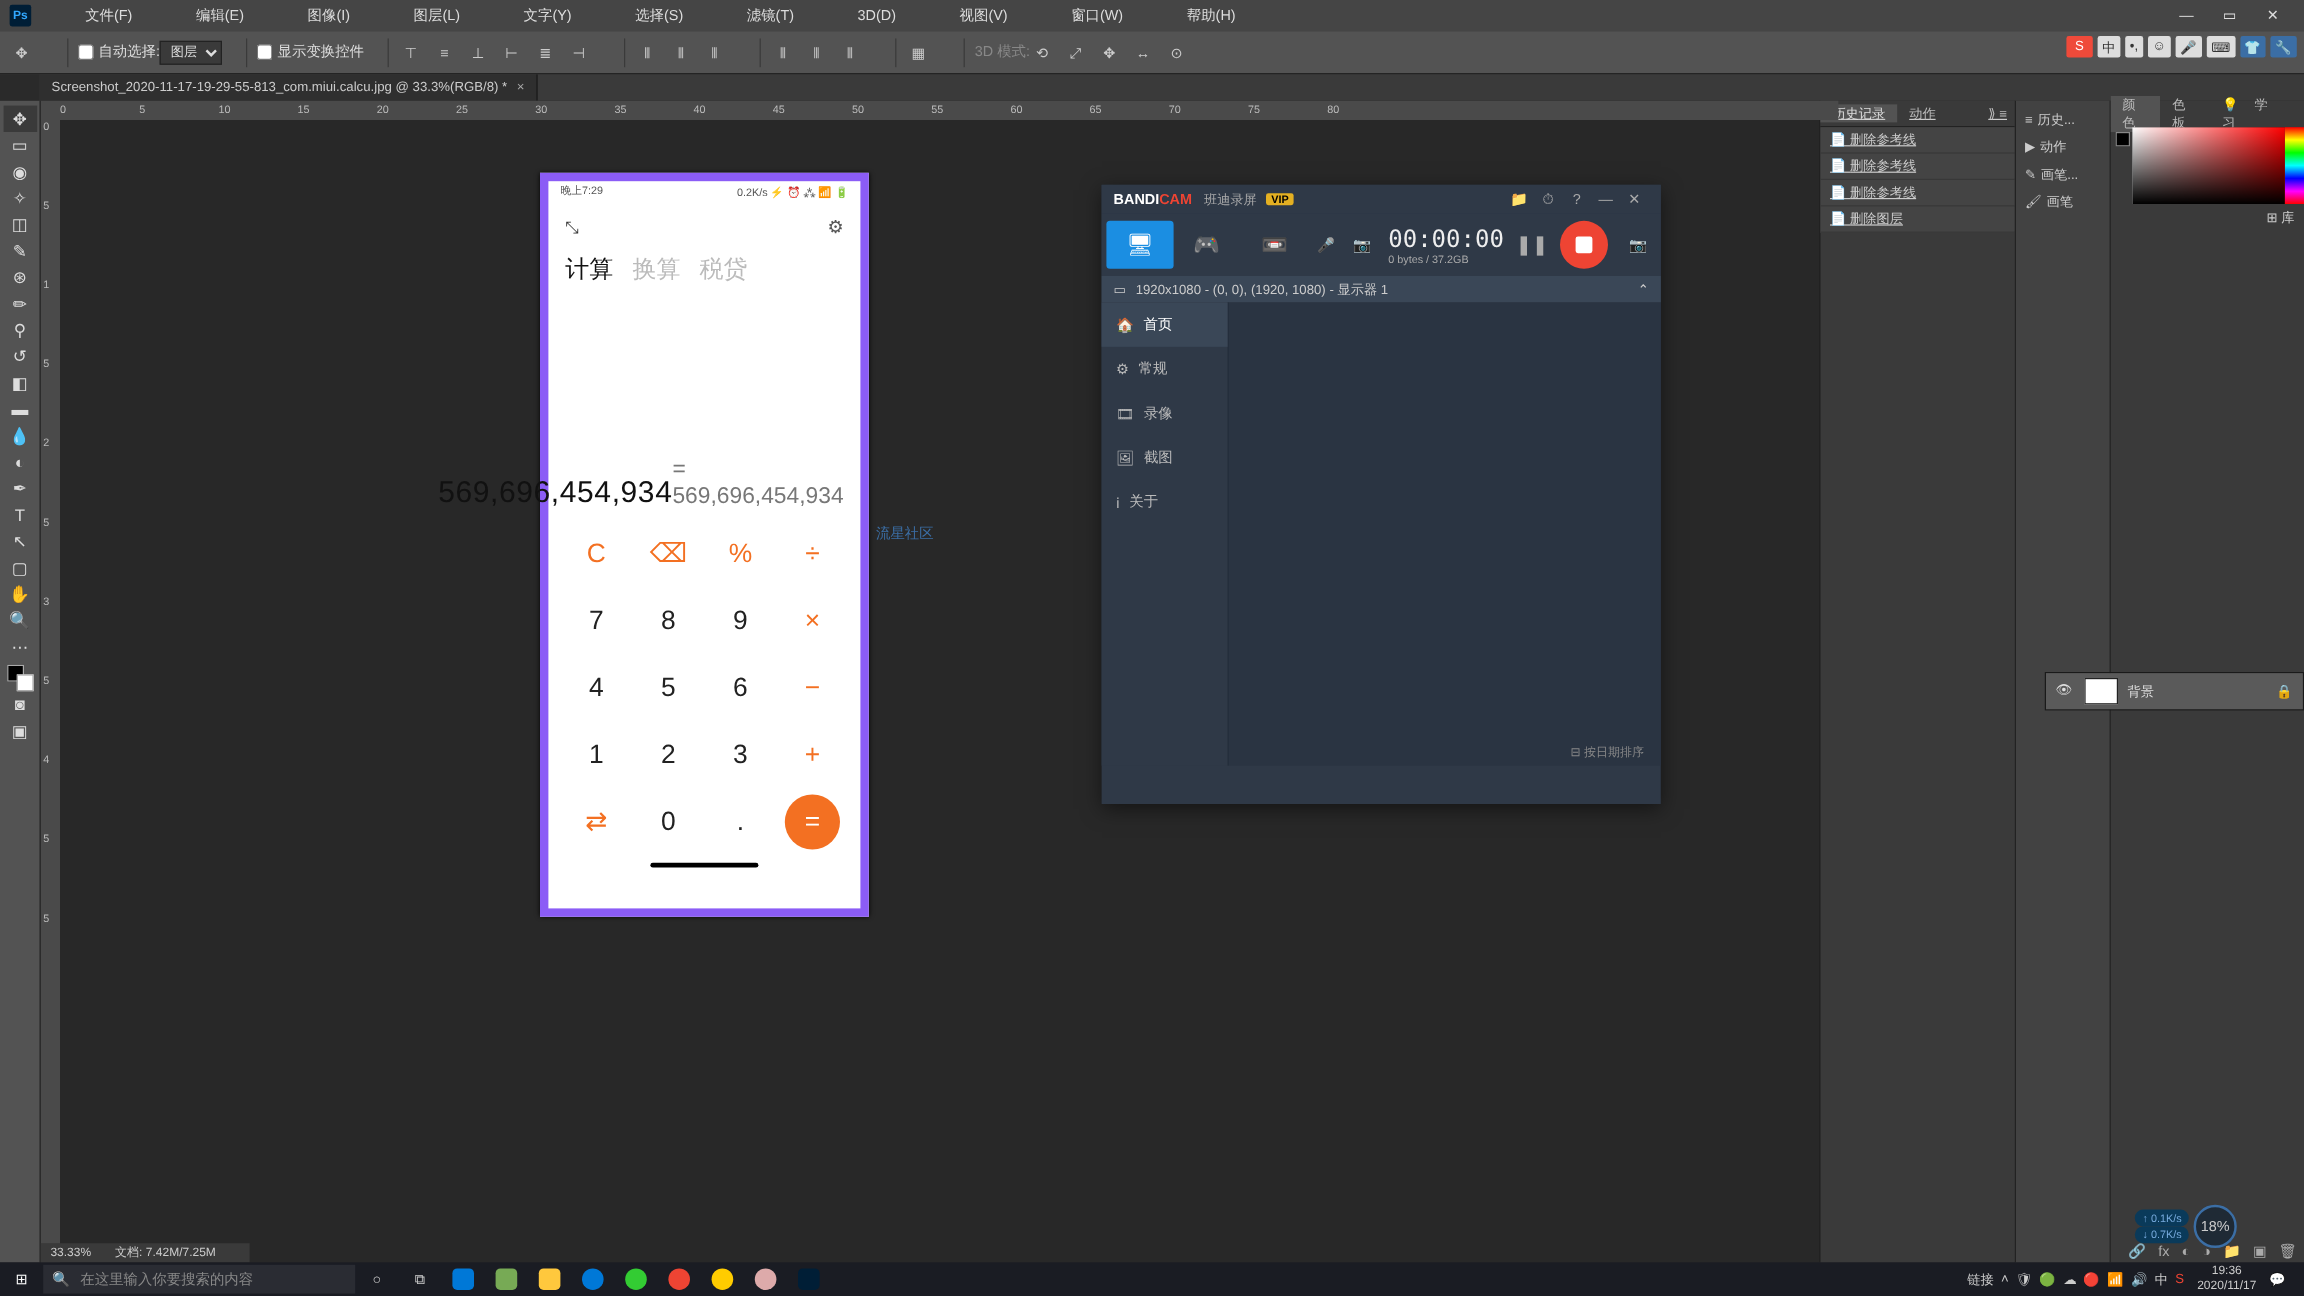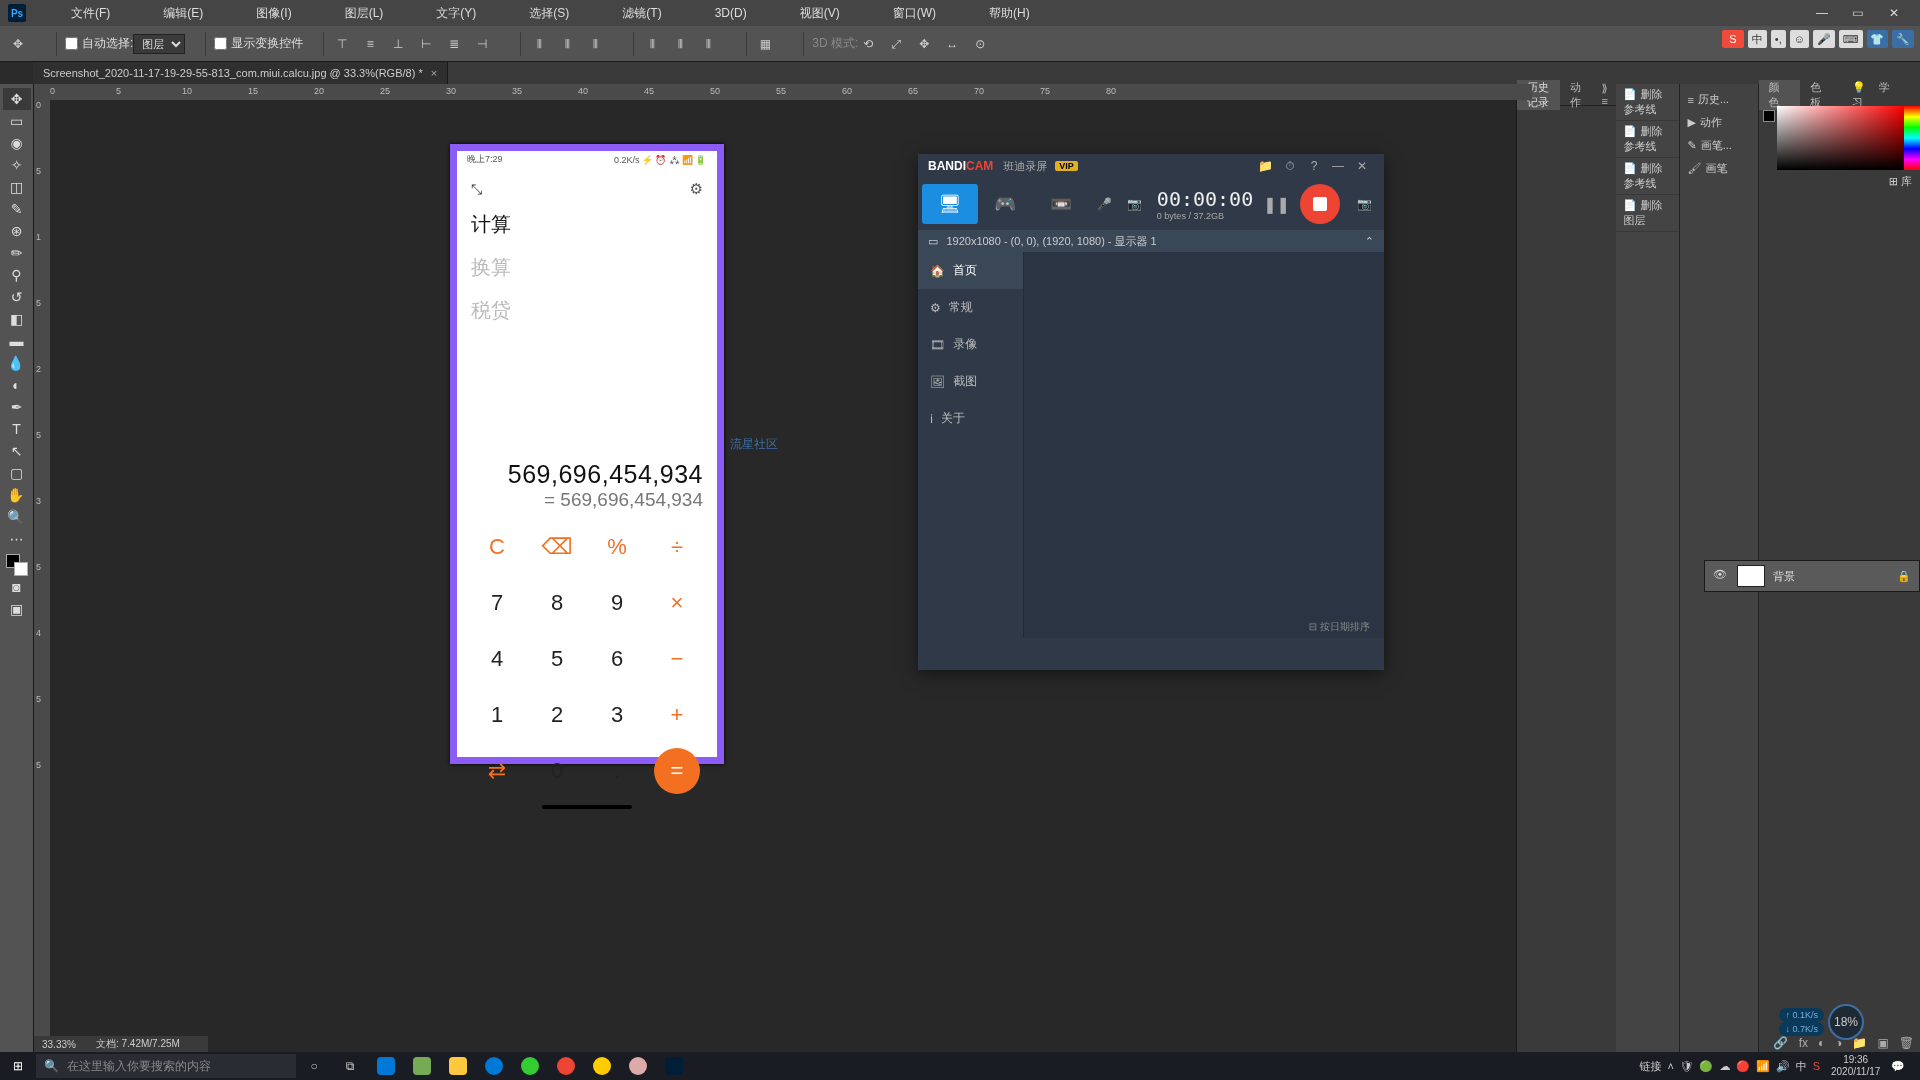--- a/index.html
+++ b/index.html
@@ -39,23 +39,23 @@
 .ruler-v div{height:66px;padding-left:2px;}
 .ruler-h{height:16px;width:100%;background:#4a4a4a;color:#bbb;font-size:9px;display:flex;position:absolute;top:0;left:16px;}
 .ruler-h div{width:66px;padding-top:2px;}
 .canvas-inner{flex:1;margin-top:16px;background:#282828;position:relative;}
 
 .phone{position:absolute;left:400px;top:44px;width:274px;height:620px;background:#fff;border:7px solid #8b5cf6;box-shadow:0 0 4px #000;}
 .phone .statusbar{height:16px;display:flex;justify-content:space-between;align-items:center;padding:0 10px;font-size:9px;color:#555;}
 .phone .tabs-hdr{height:44px;display:flex;align-items:center;justify-content:space-between;padding:0 14px;}
 .phone .collapse-ic{font-size:14px;color:#333;}
 .phone .gear-ic{font-size:15px;color:#555;}
-.phone .calc-tabs{display:flex;padding:0 14px;gap:16px;font-size:20px;color:#bbb;flex-direction:column;}
+.phone .calc-tabs{display:flex;padding:0 14px;gap:16px;font-size:20px;color:#bbb;}
 .phone .calc-tabs .active{color:#111;}
-.phone .display{height:195px;display:flex;flex-direction:column;justify-content:flex-end;align-items:flex-end;padding:0 14px 8px;}
+.phone .display{height:195px;display:flex;flex-direction:row;justify-content:flex-end;align-items:flex-end;padding:0 14px 8px;}
 .phone .display .main{font-size:25px;color:#111;font-weight:400;letter-spacing:0.5px;}
 .phone .display .res{font-size:19px;color:#777;}
 .phone .keypad{display:grid;grid-template-columns:repeat(4,1fr);grid-auto-rows:56px;gap:0;padding:0 10px;}
 .phone .key{display:flex;align-items:center;justify-content:center;font-size:22px;color:#222;cursor:pointer;}
 .phone .key.op{color:#f37022;}
 .phone .key.eq{background:#f37022;color:#fff;border-radius:50%;width:46px;height:46px;justify-self:center;align-self:center;}
 .phone .homebar{width:90px;height:4px;background:#000;border-radius:2px;margin:6px auto 0;}
 .watermark{position:absolute;left:680px;top:336px;color:#3b6ea5;font-size:12px;}
 
 .ps-right{width:404px;background:#3a3a3a;border-left:1px solid #1a1a1a;display:flex;}
@@ -333,21 +333,21 @@
             <div class="key eq">=</div>
           </div>
         <div class="homebar"></div>
       </div>
 
       <div class="watermark">流星社区</div>
     </div>
   </div>
 
   <div class="ps-right">
-    <div style="flex:1;display:flex;">
+    <div style="flex:1;display:flex;flex-direction:column;text-decoration:underline;">
       <div class="panel-tabs">
         <span class="active">历史记录</span>
         <span>动作</span>
         <span style="margin-left:auto;padding-right:6px;">⟫ ≡</span>
       </div>
       <div class="hist-list">
         <div>📄 <span>删除参考线</span></div>
         <div>📄 <span>删除参考线</span></div>
         <div>📄 <span>删除参考线</span></div>
         <div>📄 <span>删除图层</span></div>

